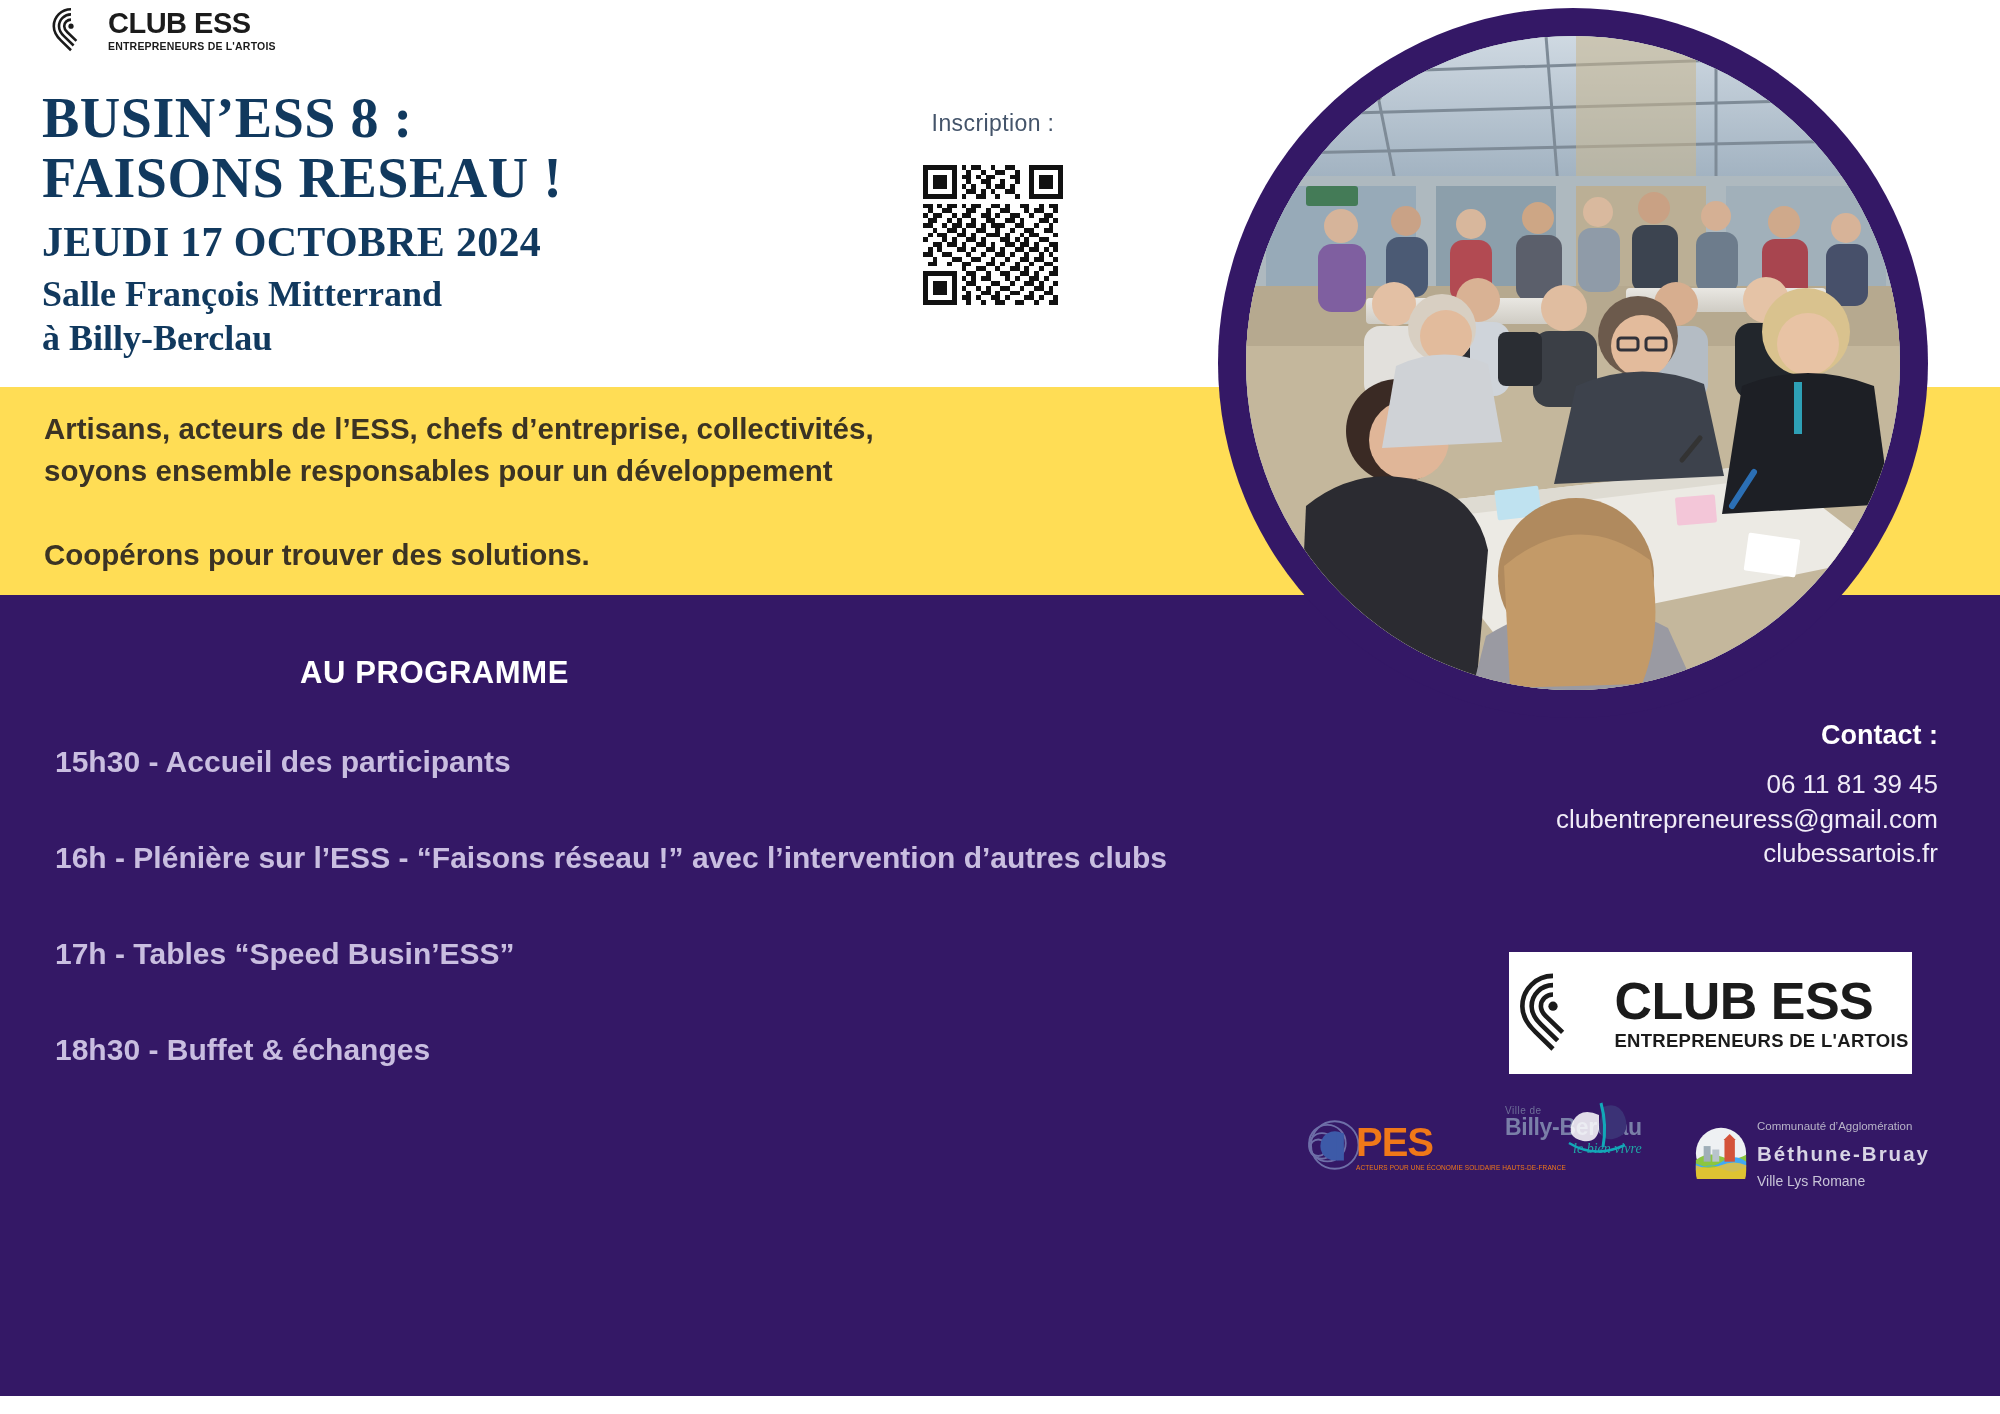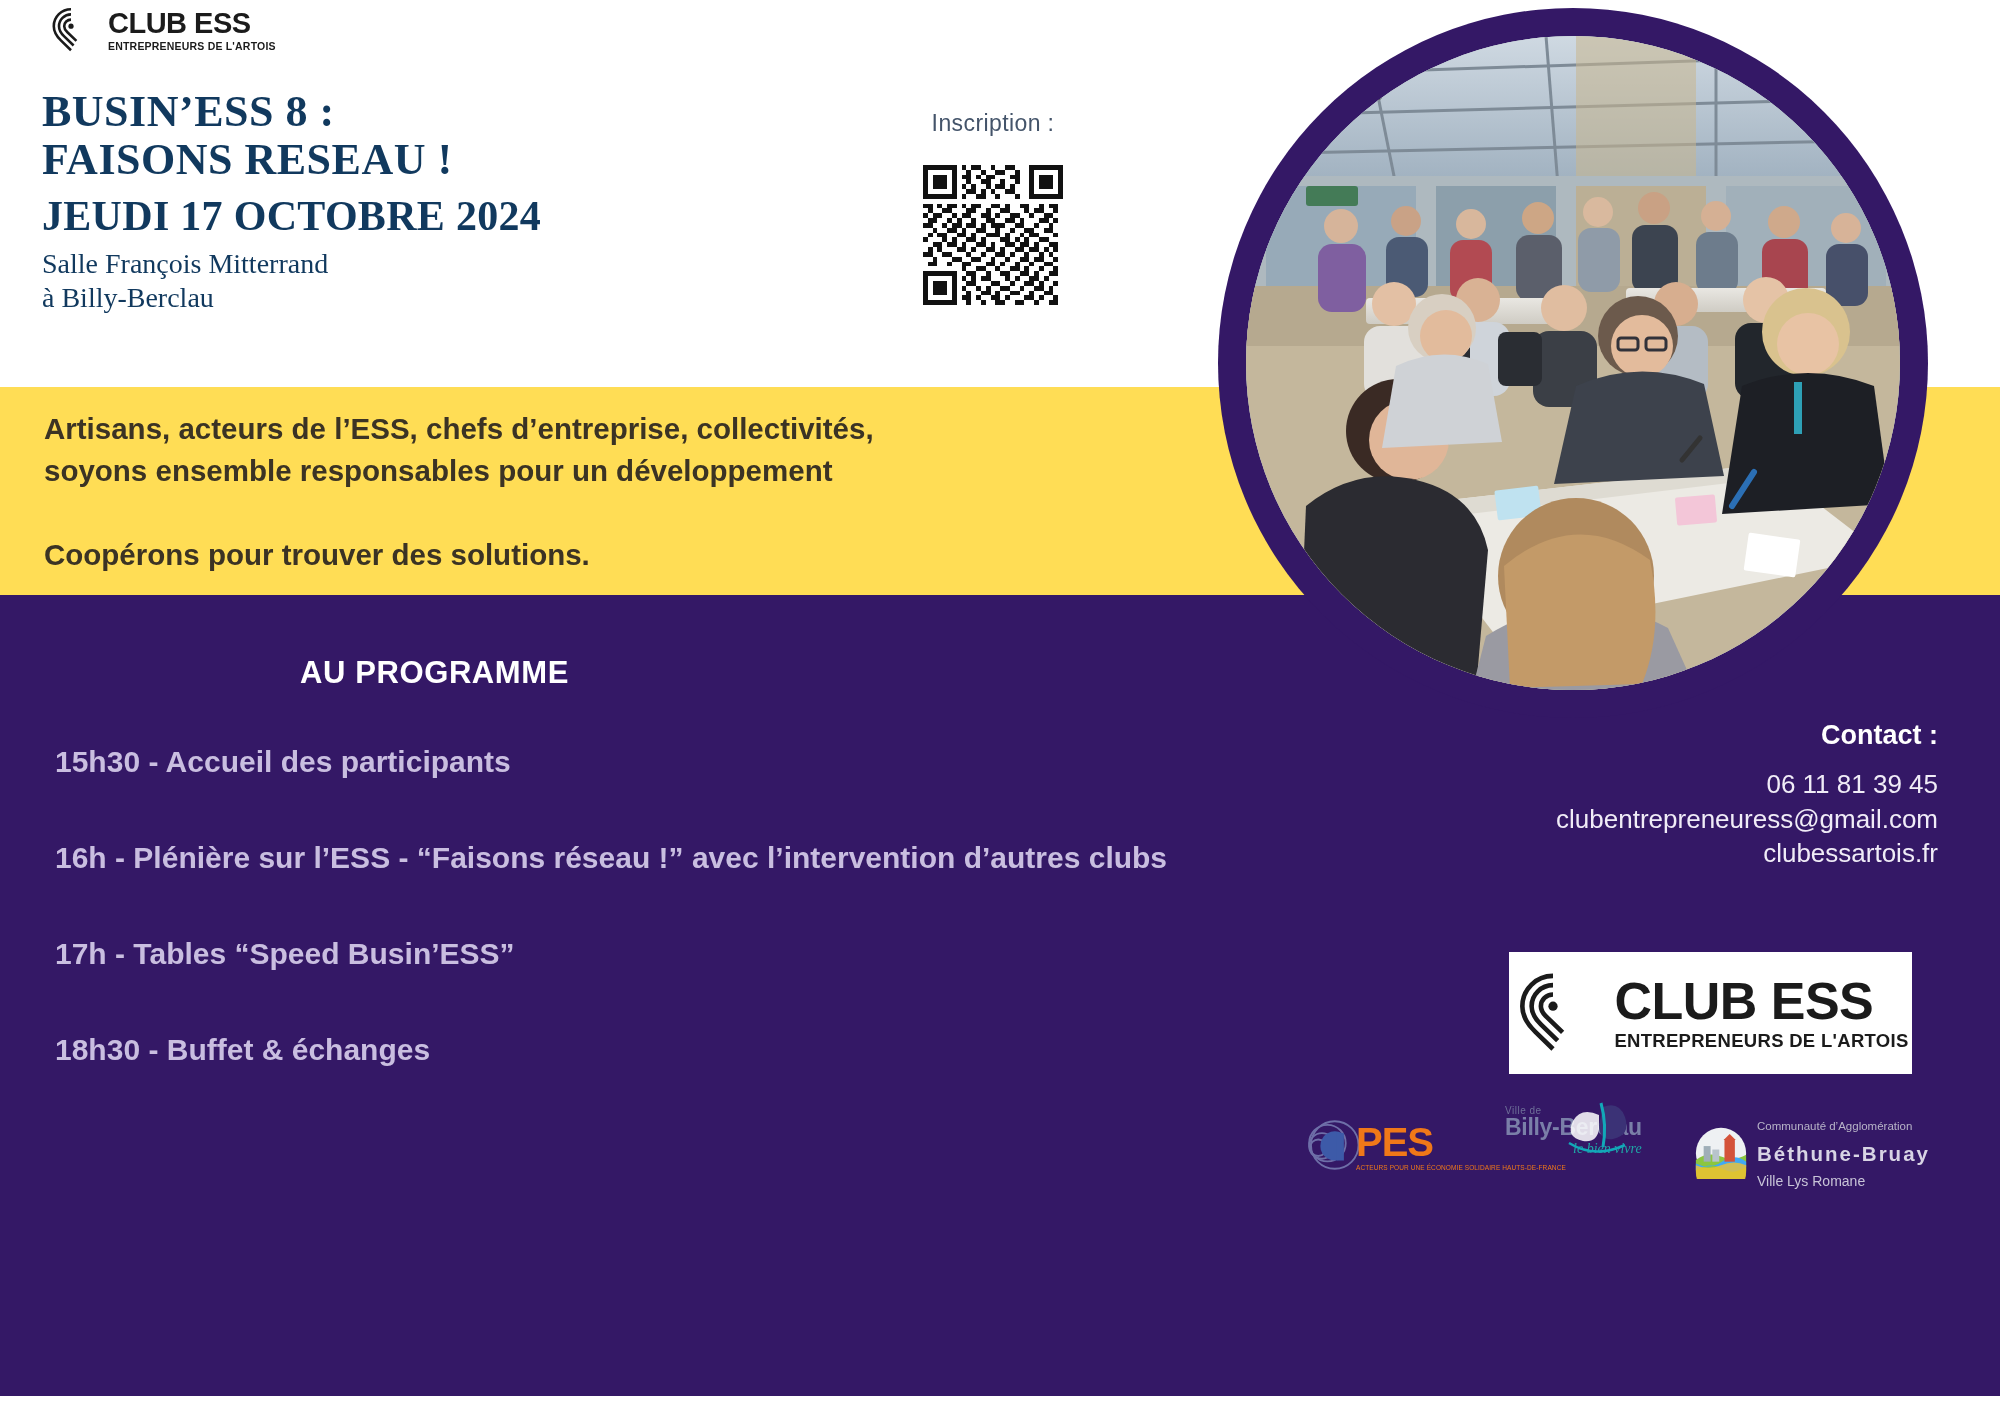--- a/index.html
+++ b/index.html
@@ -71,39 +71,39 @@
 
   
   .title-block {
     position: absolute;
     left: 42px; top: 88px;
     width: 860px;
   }
   .title-main {
     font-family: "Liberation Serif", serif;
     font-weight: bold;
-    font-size: 44px;
+    font-size: 56px;
     line-height: 1.08;
     color: #11395E;
     margin: 0;
     letter-spacing: 0.5px;
   }
   .title-date {
     font-family: "Liberation Serif", serif;
     font-weight: bold;
     font-size: 42px;
     line-height: 1.1;
     color: #11395E;
     margin: 10px 0 0 0;
     letter-spacing: 0.3px;
   }
   .title-venue {
     font-family: "Liberation Serif", serif;
-    font-weight: normal;
-    font-size: 28px;
+    font-weight: bold;
+    font-size: 36px;
     line-height: 1.22;
     color: #11395E;
     margin: 8px 0 12px 0;
   }
 
   
   .inscription {
     position: absolute;
     left: 888px; top: 110px;
     width: 210px;

